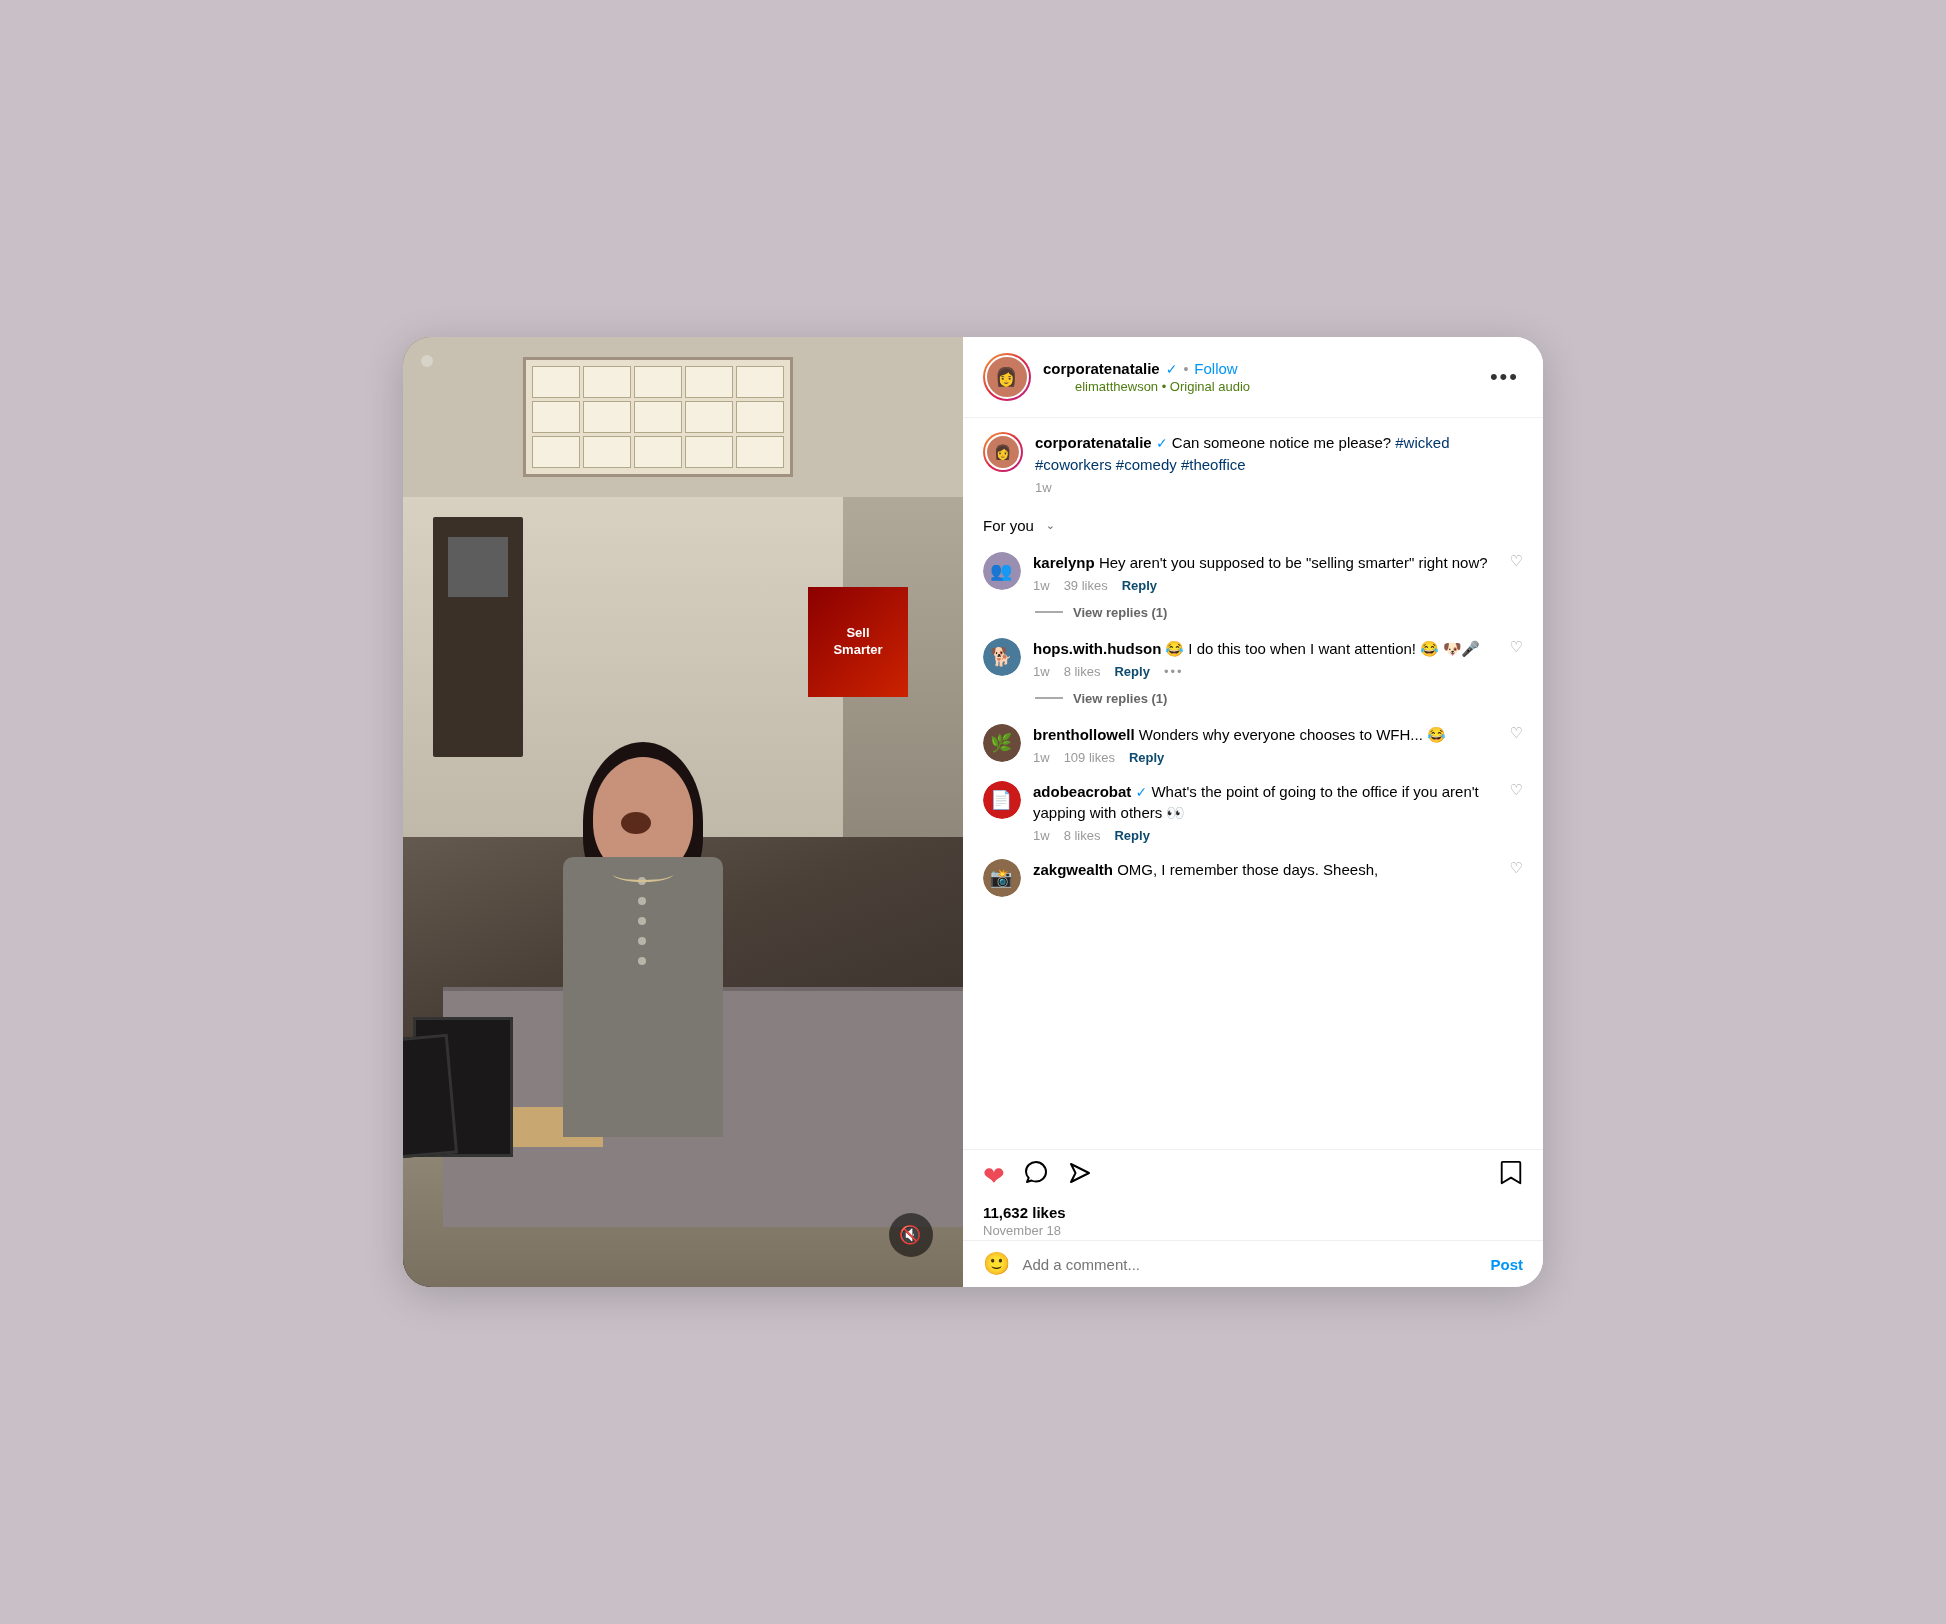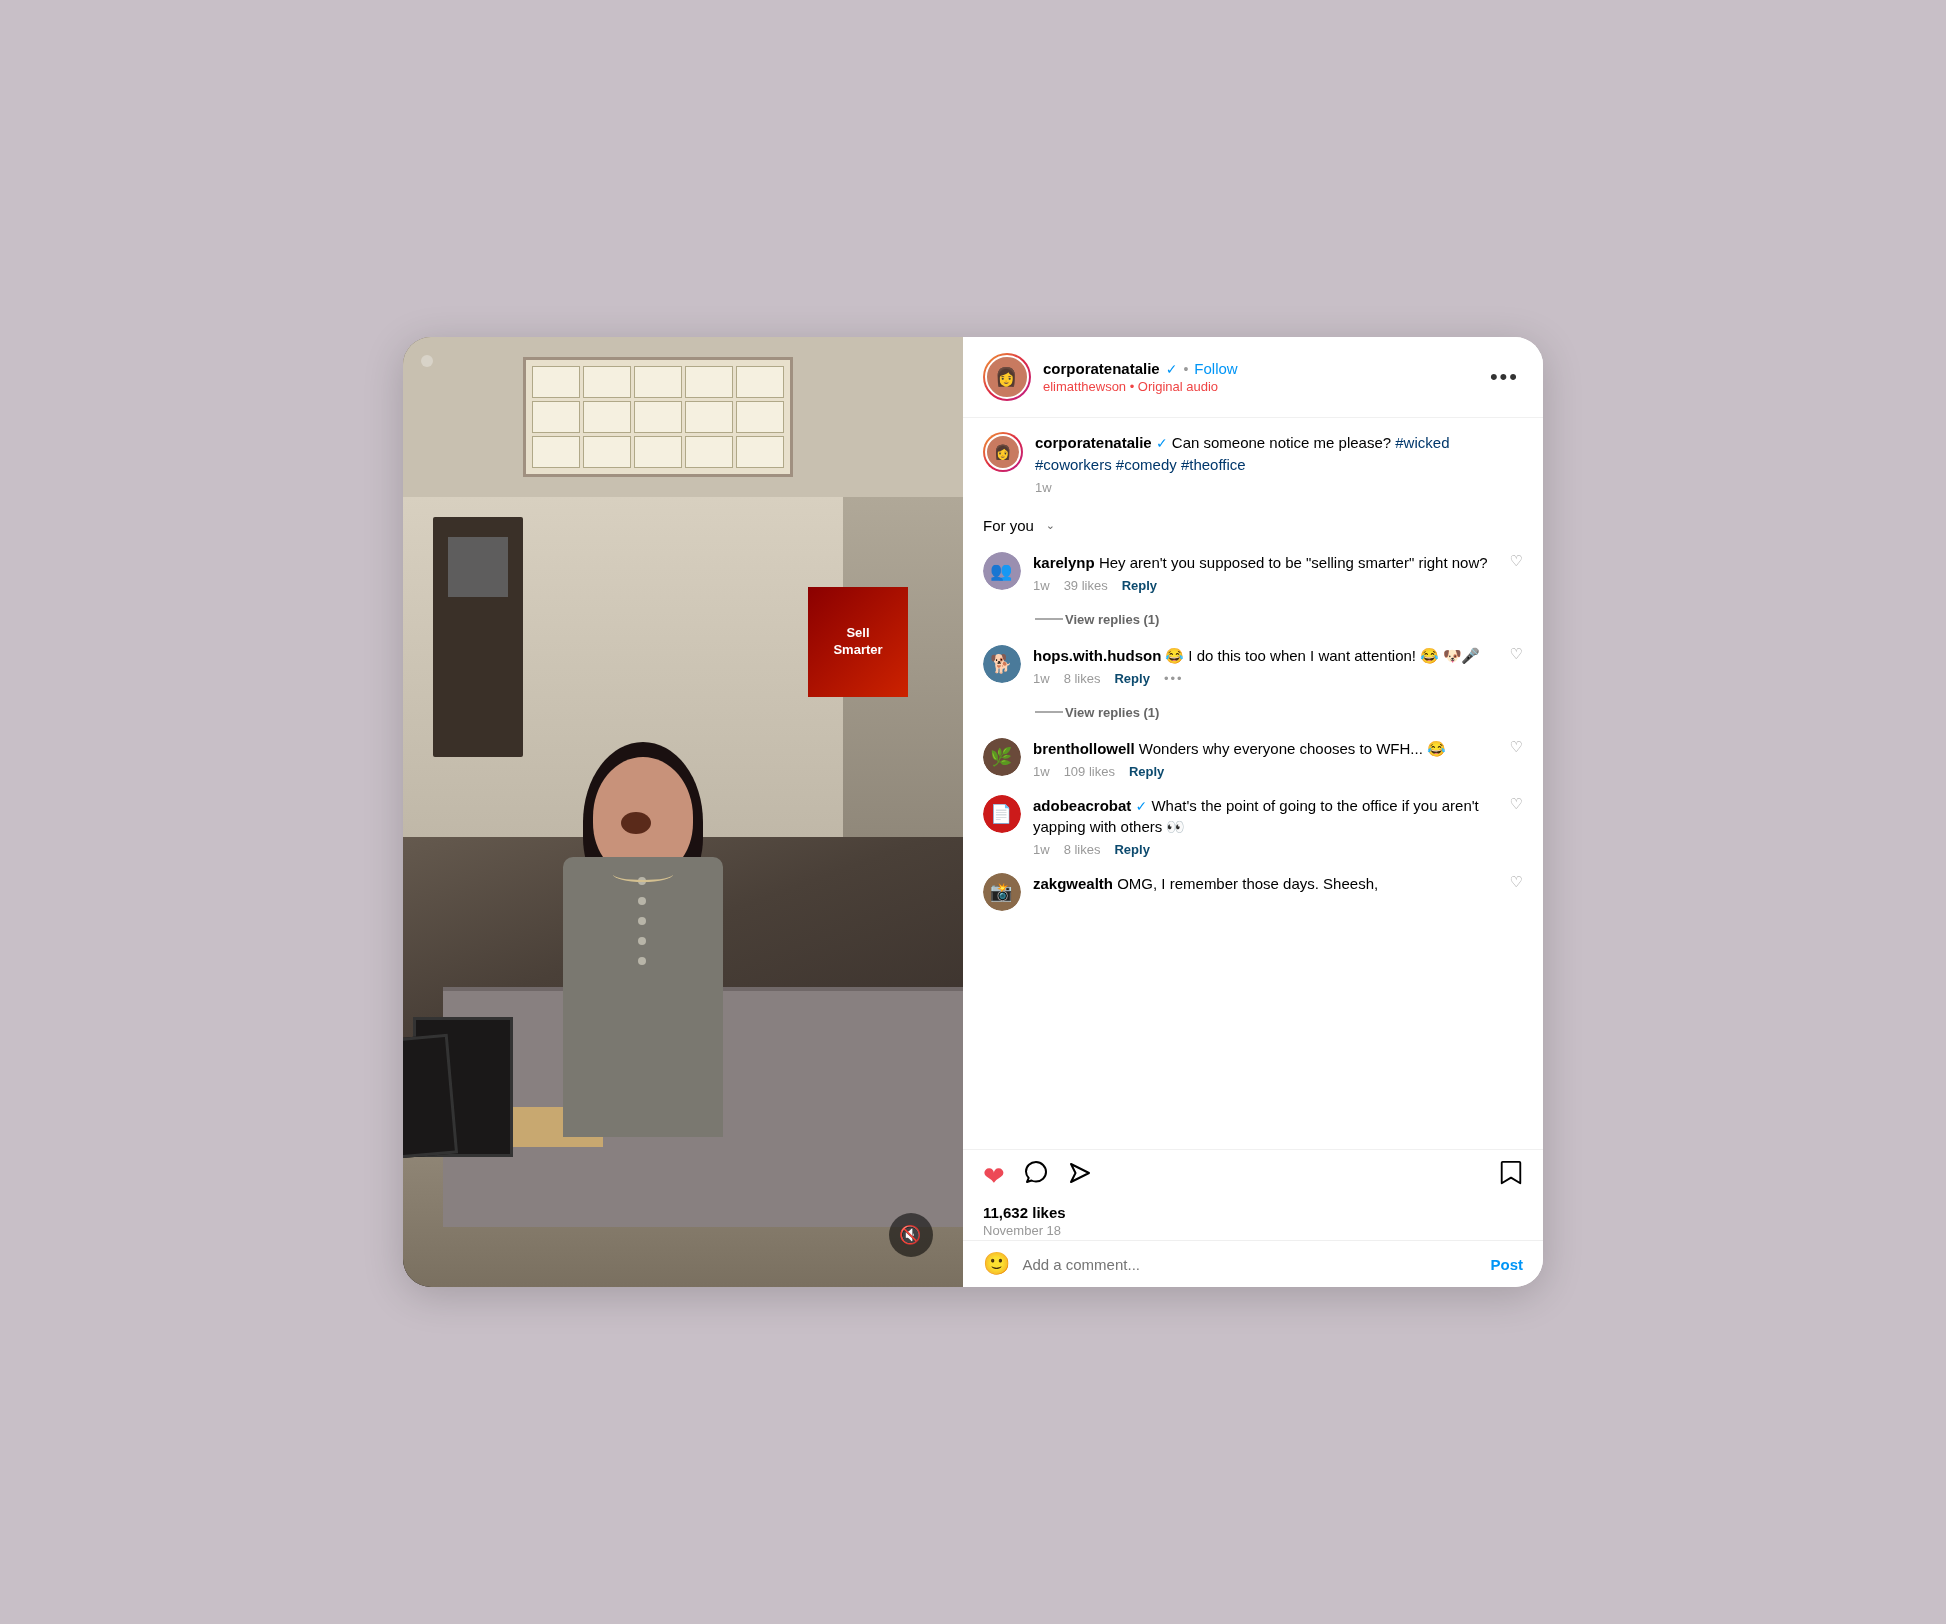--- a/index.html
+++ b/index.html
@@ -336,22 +336,23 @@
     .follow-btn {
       color: #0095f6;
       font-weight: 400;
       font-size: 15px;
       background: none;
       border: none;
       cursor: pointer;
     }
     .header-sub {
       font-size: 13px;
-      color: #ef4444;
+      color: #4d7c0f;
       margin-top: 2px;
+      margin-left: 32px;
     }
     .more-btn {
       font-size: 22px;
       color: #333;
       background: none;
       border: none;
       cursor: pointer;
       padding: 0 4px;
       letter-spacing: 2px;
     }
@@ -491,24 +492,23 @@
     }
     .comment-heart {
       margin-left: auto;
       font-size: 15px;
       color: #999;
       cursor: pointer;
     }
     .view-replies-row {
       display: flex;
       align-items: center;
-      gap: 2px;
+      gap: 10px;
       padding: 4px 20px 10px 72px;
       cursor: pointer;
-      margin-top: 7px;
     }
     .view-replies-line {
       width: 28px;
       height: 1.5px;
       background: #aaa;
     }
     .view-replies-text {
       font-size: 13px;
       color: #666;
       font-weight: 600;

